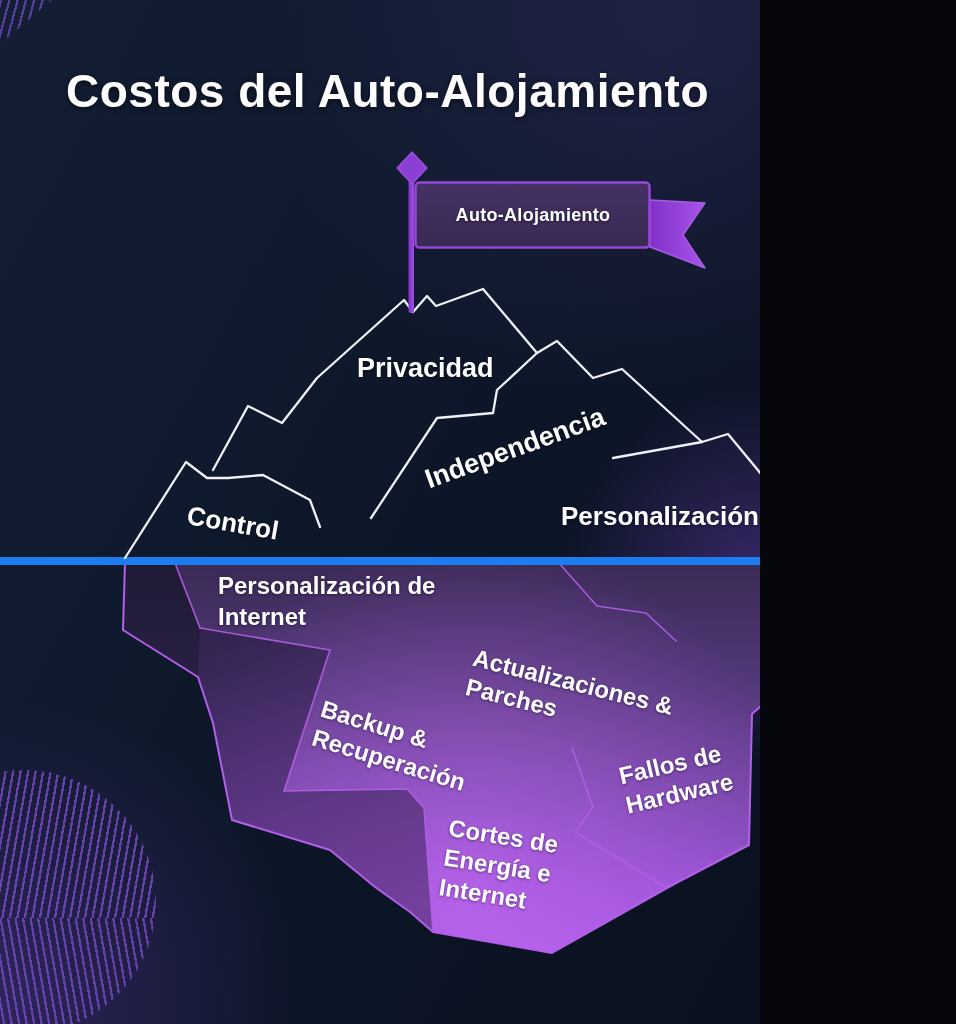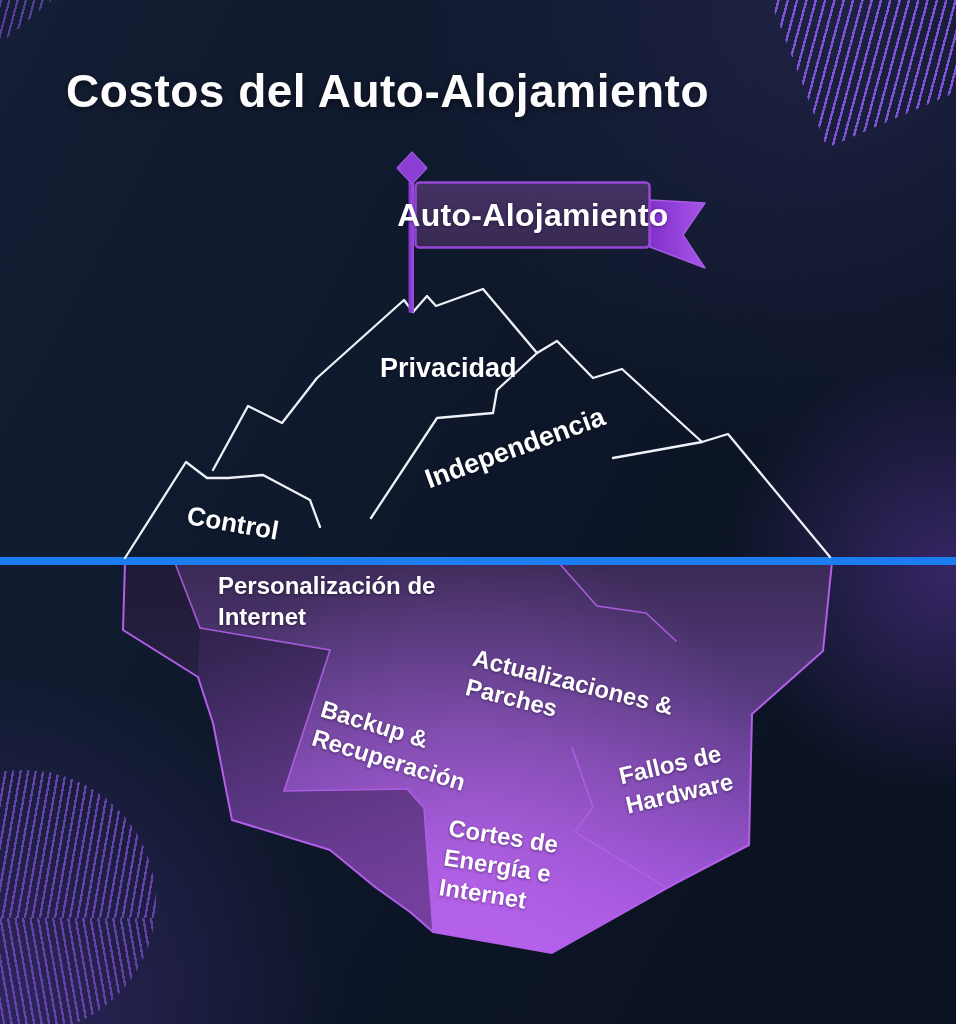--- a/index.html
+++ b/index.html
@@ -1,17 +1,17 @@
 <!DOCTYPE html>
 <html><head>
 <meta charset="utf-8">
 <style>
   html,body{margin:0;padding:0;background:#05070d;}
   #stage{
-    position:relative;width:956px;height:1024px;overflow:hidden;
+    position:relative;width:760px;height:1024px;overflow:hidden;
     font-family:"Liberation Sans","DejaVu Sans",sans-serif;
     background:
       radial-gradient(circle at 99% 56%, rgba(125,70,210,0.38) 0%, rgba(125,70,210,0) 20%),
       radial-gradient(circle at 88% 2%, rgba(70,62,132,0.30) 0%, rgba(70,62,132,0) 34%),
       radial-gradient(circle at 1% 98%, rgba(82,52,150,0.45) 0%, rgba(82,52,150,0) 24%),
       linear-gradient(118deg, #141e34 0%, #101a2e 32%, #0c1526 62%, #0a1120 100%);
   }
   
   .deco{position:absolute;pointer-events:none;}
   .deco-tr{
@@ -37,23 +37,23 @@
   
   .lbl{position:absolute;color:#ffffff;font-weight:700;white-space:nowrap;
        text-shadow:0 1px 3px rgba(8,5,24,0.45);}
   .title{
     left:66px;top:64px;font-size:46px;letter-spacing:0.5px;color:#fdfdfe;
     text-shadow:0 2px 6px rgba(0,0,0,0.55);
   }
   .flag-label{
     left:416px;top:183px;width:234px;height:64px;
     display:flex;align-items:center;justify-content:center;
-    font-size:32px;letter-spacing:0.3px;
+    font-size:18px;letter-spacing:0.3px;
   }
-  .lbl-privacidad{left:357px;top:353px;font-size:27px;margin-left:23px;}
+  .lbl-privacidad{left:357px;top:353px;font-size:27px;}
   .lbl-independencia{left:421px;top:466px;font-size:27px;transform:rotate(-20deg);transform-origin:left top;}
   .lbl-control{left:190px;top:500px;font-size:26px;transform:rotate(10deg);transform-origin:left top;}
   .lbl-personalizacion{left:561px;top:501px;font-size:26px;}
   .sub{font-size:24px;line-height:31px;font-weight:700;}
   .lbl-admin{left:218px;top:570px;}
   .lbl-tiempo{left:663px;top:570px;}
   .lbl-updates{left:477px;top:643px;transform:rotate(14deg);transform-origin:left top;line-height:30px;}
   .lbl-backup{left:326px;top:694px;transform:rotate(17deg);transform-origin:left top;line-height:30px;}
   .lbl-hardware{left:616px;top:762px;transform:rotate(-13deg);transform-origin:left top;line-height:30px;}
   .lbl-power{left:451px;top:813px;transform:rotate(9deg);transform-origin:left top;line-height:30px;}
@@ -130,20 +130,21 @@
     </g>
   </svg>
 
   <div class="lbl title">Costos del Auto-Alojamiento</div>
 
   <div class="lbl flag-label">Auto-Alojamiento</div>
 
   <div class="lbl lbl-privacidad">Privacidad</div>
   <div class="lbl lbl-independencia">Independencia</div>
   <div class="lbl lbl-control">Control</div>
+  <div class="lbl lbl-personalizacion">Personalización</div>
 
   <div class="lbl sub lbl-admin">
     <div>Personalización de</div>
     <div>Internet</div>
   </div>
 
   <div class="lbl sub lbl-tiempo">
   </div>
 
   <div class="lbl sub lbl-updates">

